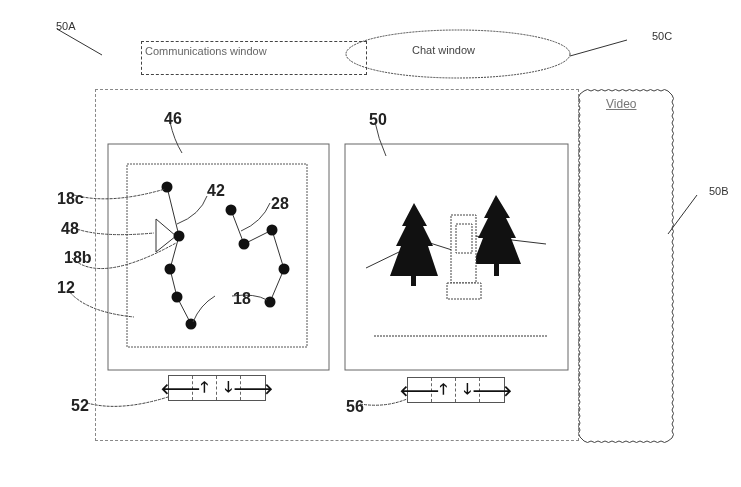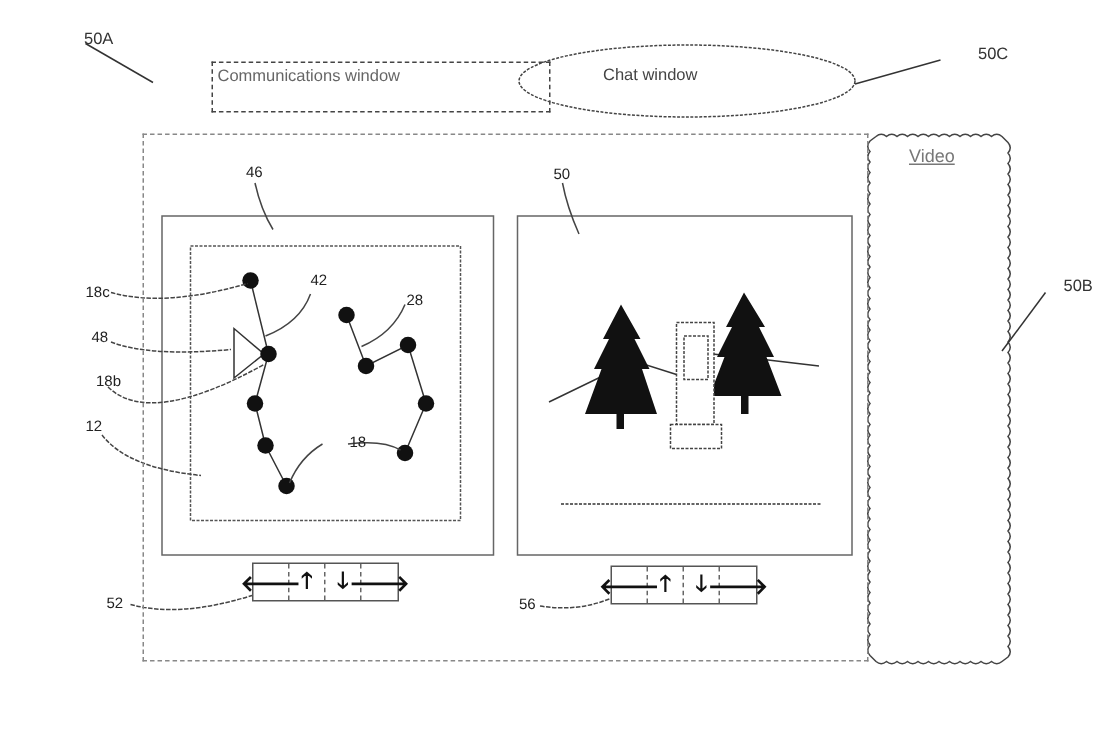--- a/index.html
+++ b/index.html
@@ -1,27 +1,27 @@
 <!DOCTYPE html>
 <html><head>
 <meta charset="utf-8">
 <style>
   html, body { margin: 0; padding: 0; background: #ffffff; }
   body { width: 741px; height: 487px; position: relative; overflow: hidden;
          font-family: "Liberation Sans", sans-serif; color: #222; }
   .abs { position: absolute; }
-  .ref { position: absolute; font-size: 10px; font-weight: normal; color: #222;
+  .ref { position: absolute; font-size: 16px; font-weight: bold; color: #222;
          font-family: "Liberation Sans", sans-serif; }
   .ref-plain { position: absolute; font-size: 11px; color: #333;
                font-family: "Liberation Sans", sans-serif; padding-left: 22px; }
   #diagram-svg { position: absolute; left: 0; top: 0; }
   .comm-window { left: 101px; top: 41px; width: 226px; height: 34px;
                  border: 1px dashed #444; box-sizing: border-box; margin-left: 40px; }
   .comm-title { position: absolute; left: 3px; top: 3px; font-size: 11px; color: #666; }
-  .chat-title { left: 402px; top: 44px; font-size: 11px; color: #444; text-align: center; }
+  .chat-title { left: 412px; top: 44px; font-size: 11px; color: #444; text-align: center; }
   .video-title { left: 606px; top: 97px; font-size: 12px; color: #777; text-decoration: underline; }
   .main-frame { left: 95px; top: 89px; width: 484px; height: 352px;
                 border: 1px dashed #888; box-sizing: border-box; }
   .nav-group { position: absolute; height: 26px; display: flex;
                border: 1px solid #555; box-sizing: border-box; background: #fff; }
   .nav-btn { width: 24px; height: 24px; display: flex; align-items: center;
              justify-content: center; font-size: 15px; font-weight: bold; color: #111;
              border-right: 1px dashed #666; box-sizing: border-box; cursor: pointer; }
   .nav-btn:last-child { border-right: none; }
   .nav-left-group { left: 168px; top: 375px; }

